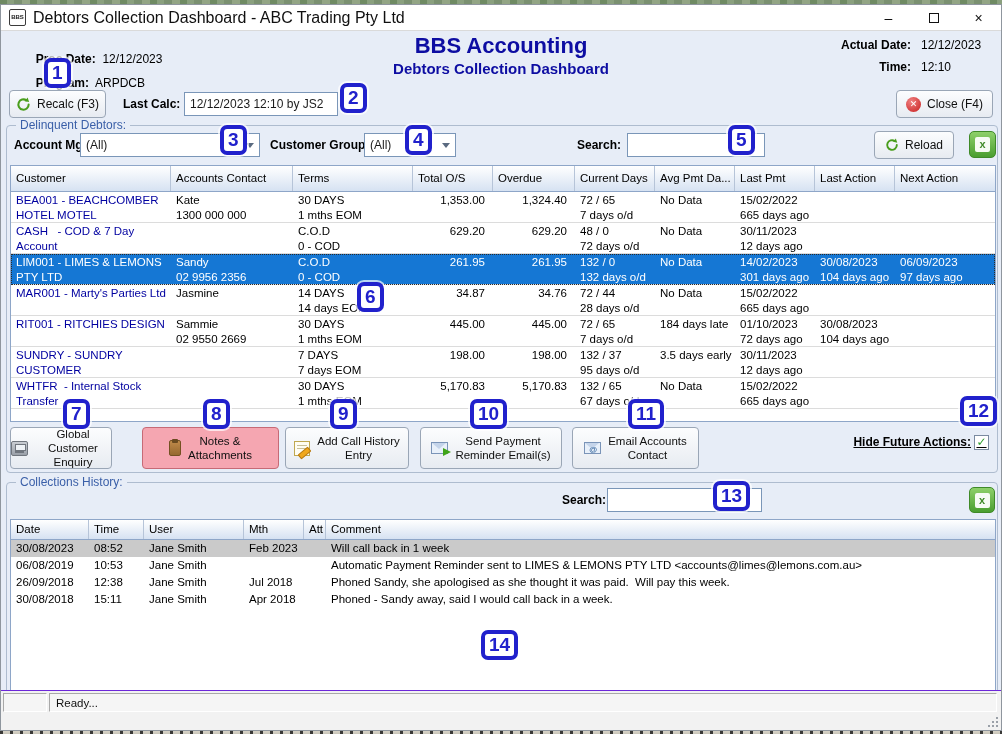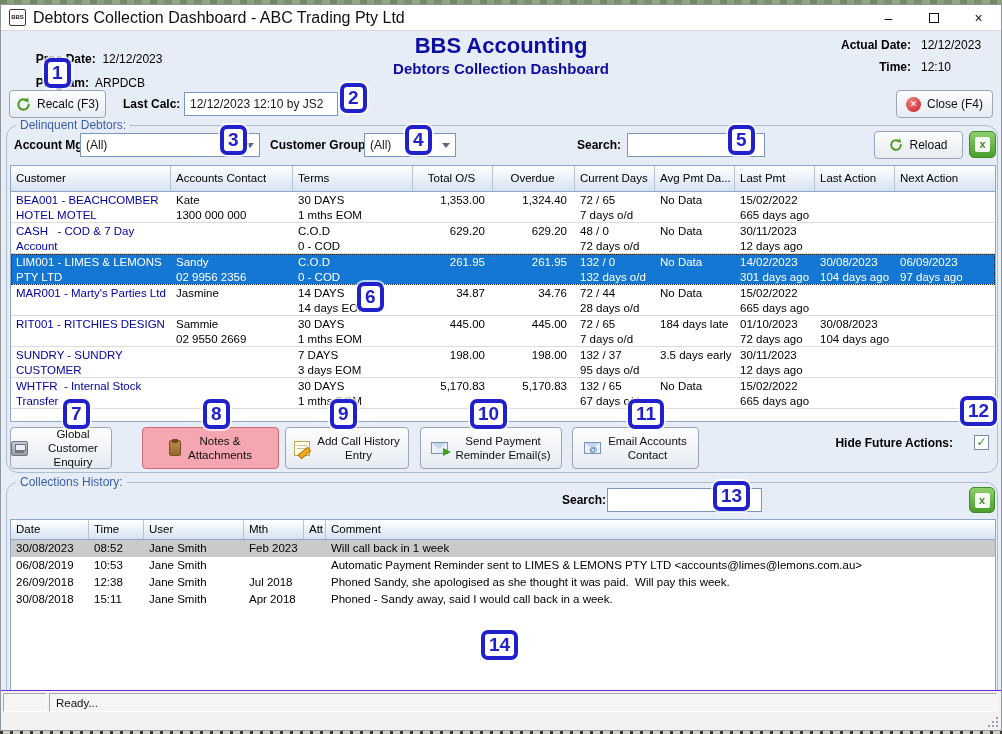--- a/index.html
+++ b/index.html
@@ -51,21 +51,21 @@
   .recalc-btn { position:absolute; left:8px; top:59px; width:97px; height:28px; }
   .close-btn  { position:absolute; right:8px; top:59px; width:97px; height:28px; }
   .lastcalc-label { position:absolute; left:122px; top:66px; font-size:12px; font-weight:bold; }
   .lastcalc-box { position:absolute; left:183px; top:61px; width:154px; height:24px; background:#fff;
     border:1px solid #7a96b8; font-size:12px; padding:4px 0 0 5px; color:#1a1a1a; white-space:pre; }
 
   .close-ic { width:15px; height:15px; border-radius:50%; background:radial-gradient(circle at 35% 30%,#ef8080,#c81e1e);
     color:#fff; font-size:9px; font-weight:bold; line-height:15px; text-align:center; }
 
   
-  .group { position:absolute; border:1px solid #aebccf; border-radius:12px; }
+  .group { position:absolute; border:1px solid #aebccf; border-radius:4px; }
   .group-label { position:absolute; top:-8px; left:9px; background:#e7edf7; padding:0 4px;
     font-size:12px; color:#3a5fa8; }
   .g-delinquent { left:5px; top:94px; width:992px; height:348px; }
   .g-history   { left:5px; top:451px; width:992px; height:222px; }
 
   
   .flabel { position:absolute; font-size:12px; font-weight:bold; color:#000; }
   .combo { position:absolute; height:24px; background:#fff; border:1px solid #7a96b8;
     font-size:12px; padding:4px 18px 0 5px; color:#1a1a1a; }
   .combo .arrow { position:absolute; right:5px; top:9px; width:0; height:0;
@@ -78,21 +78,21 @@
   .excel-ic { width:15px; height:15px; background:#f6fbf4; border-radius:2px; color:#3f8a28;
     font-weight:bold; font-size:11px; line-height:15px; text-align:center; }
 
   
   .dtable { position:absolute; left:3px; top:39px; width:986px; height:257px; background:#fff;
     border:1px solid #8ea6c8; overflow:hidden; }
   .dgrid { display:grid; grid-template-columns:160px 122px 120px 80px 82px 80px 80px 80px 80px 1fr; }
   .dheader { height:26px; background:linear-gradient(#ffffff,#d6e2f2); border-bottom:1px solid #8ea6c8; }
   .dheader .hcell { font-size:11.5px; color:#000; padding:6px 4px 0 5px; border-right:1px solid #b6c4d8;
     white-space:nowrap; overflow:hidden; }
-  .dheader .hcell:nth-child(4), .dheader .hcell:nth-child(5) { text-align:center; padding-right:7px; }
+  .dheader .hcell:nth-child(4), .dheader .hcell:nth-child(5) { text-align:left; padding-right:7px; }
   .dheader .hcell:last-child { border-right:none; }
   .drow { height:31px; border-bottom:1px solid #dcdcdc; background:#fff; }
   .dcell { font-size:11.5px; color:#000; padding:1px 2px 0 5px; overflow:hidden; }
   .dcell .ln { height:15px; line-height:15px; white-space:pre; }
   .dcell.navy .ln { color:#0000a0; }
   .dcell.amt { text-align:right; padding-right:8px; }
   .drow.sel { background:#1577d4; outline:1px dotted #2a2a2a; outline-offset:-1px; }
   .drow.sel .dcell .ln, .drow.sel .dcell.navy .ln { color:#fff; }
 
   
@@ -124,21 +124,21 @@
   .add-call-history-icon::after { content:""; position:absolute; right:-2px; bottom:-1px; width:11px; height:4px;
     background:#f0a81e; border:1px solid #b87a10; transform:rotate(-40deg); border-radius:1px; }
   .envelope { width:17px; height:12px; background:#e8f0fa; border:1px solid #7a94b8; }
   .envelope::before { content:""; position:absolute; left:0; top:0; width:0; height:0;
     border-left:7.5px solid transparent; border-right:7.5px solid transparent; border-top:6px solid #c4d4ea; }
   .send-payment-reminder-icon::after { content:""; position:absolute; right:-4px; bottom:-3px; width:0; height:0;
     border-top:4px solid transparent; border-bottom:4px solid transparent; border-left:8px solid #3fa418; }
   .email-accounts-contact-icon::after { content:"@"; position:absolute; left:4px; top:2px; font-size:8px;
     color:#3a6aa0; font-weight:bold; }
 
-  .hide-future { position:absolute; right:8px; top:309px; display:flex; align-items:center; gap:21px; }
+  .hide-future { position:absolute; right:8px; top:309px; display:flex; gap:3px;text-decoration:underline; }
   .hide-future .hf-label { font-size:12px; font-weight:bold; }
   .checkbox { width:15px; height:15px; background:#fff; border:1px solid #7a8aa0; color:#2e9e2e;
     font-size:12px; font-weight:bold; line-height:13px; text-align:center; }
 
   
   .htable { position:absolute; left:3px; top:36px; width:986px; height:180px; background:#fff;
     border:1px solid #8ea6c8; overflow:hidden; }
   .hgrid { display:grid; grid-template-columns:78px 55px 100px 60px 22px 1fr; }
   .hheader { height:20px; background:linear-gradient(#ffffff,#d6e2f2); border-bottom:1px solid #8ea6c8; }
   .hheader .hcell { font-size:11.5px; padding:3px 3px 0 5px; border-right:1px solid #b6c4d8; white-space:nowrap; overflow:hidden; }
@@ -234,21 +234,21 @@
 
         <span class="flabel" style="left:263px; top:12px;">Customer Group:</span>
         <div class="combo" style="left:357px; top:7px; width:92px;">
           <span>(All)</span>
           <span class="arrow"></span>
         </div>
 
         <span class="flabel" style="left:570px; top:12px;">Search:</span>
         <input class="tinput" style="left: 620px; top: 7px; width: 138px;" value="">
 
-        <button class="btn" style="position:absolute; left:867px; top:5px; width:89px; height:28px;">
+        <button class="btn" style="position:absolute; left:867px; top:5px; width:80px; height:28px;">
           <svg class="recycle" width="14" height="14" viewBox="0 0 16 16">
             <path d="M13.5 8a5.5 5.5 0 1 1-2.4-4.5" fill="none" stroke="#4a9e1c" stroke-width="2.2" stroke-linecap="round"></path>
             <path d="M12.4 0.6 L14 5.4 L9.2 4.4 Z" fill="#4a9e1c"></path>
           </svg>
           <span>Reload</span>
         </button>
         <div class="excel-btn" style="left:962px; top:5px;">
           <span class="excel-ic">x</span>
         </div>
 
@@ -480,21 +480,21 @@
                 <div class="dcell navy">
                   <div class="ln">SUNDRY - SUNDRY</div>
                   <div class="ln">CUSTOMER</div>
                 </div>
                 <div class="dcell ">
                   <div class="ln">&nbsp;</div>
                   <div class="ln">&nbsp;</div>
                 </div>
                 <div class="dcell ">
                   <div class="ln">7 DAYS</div>
-                  <div class="ln">3 days EOM</div>
+                  <div class="ln">7 days EOM</div>
                 </div>
                 <div class="dcell amt">
                   <div class="ln">198.00</div>
                   <div class="ln">&nbsp;</div>
                 </div>
                 <div class="dcell amt">
                   <div class="ln">198.00</div>
                   <div class="ln">&nbsp;</div>
                 </div>
                 <div class="dcell ">

